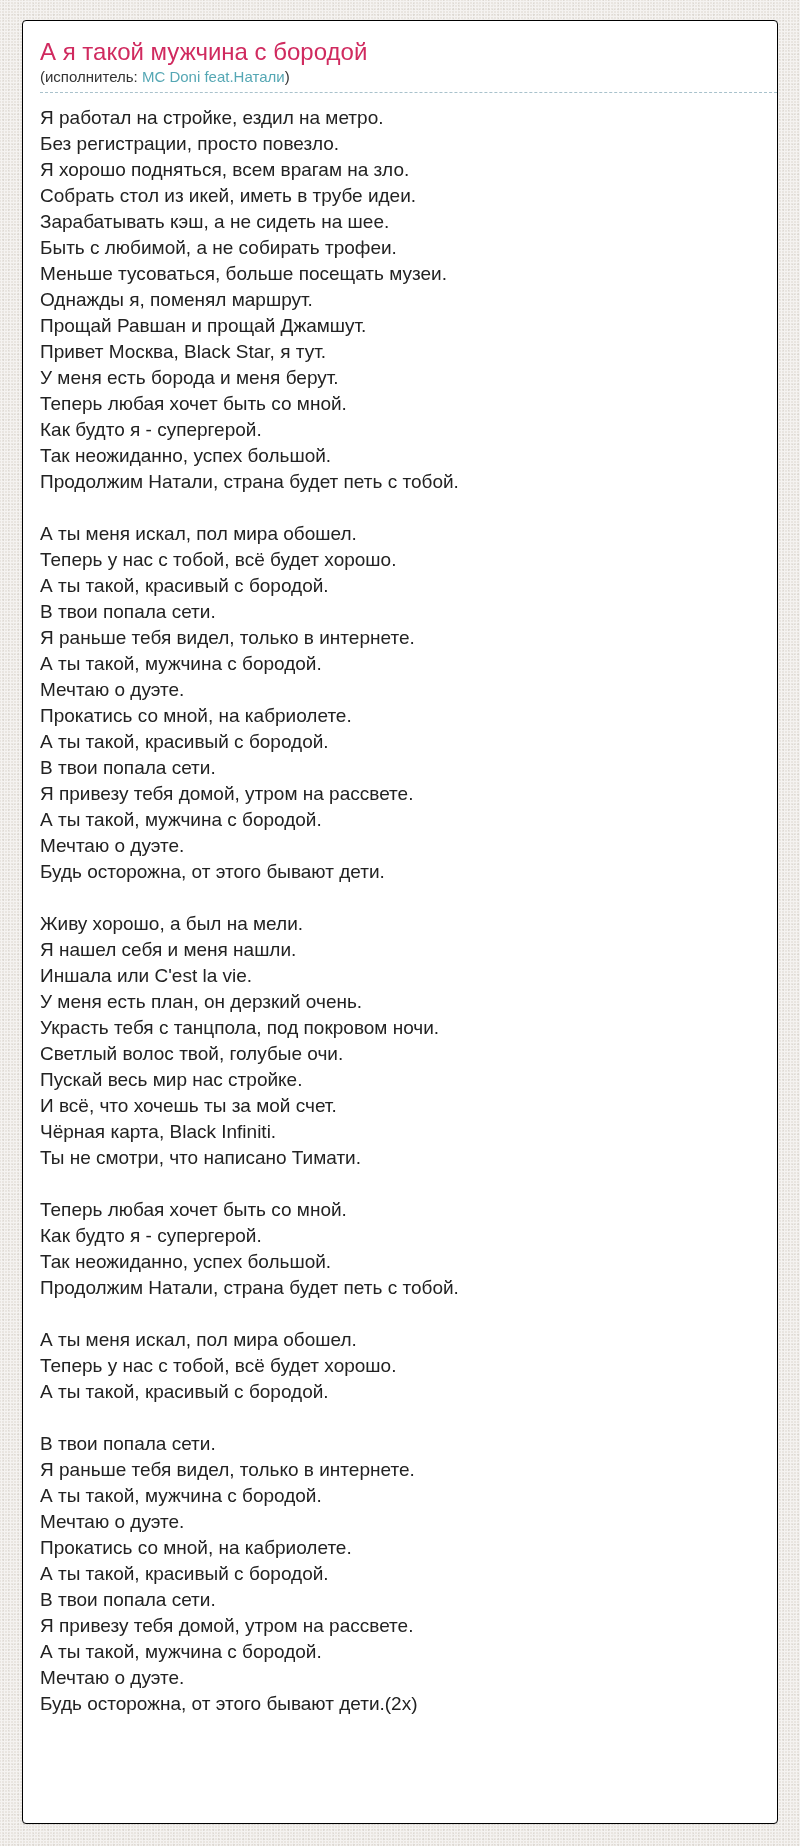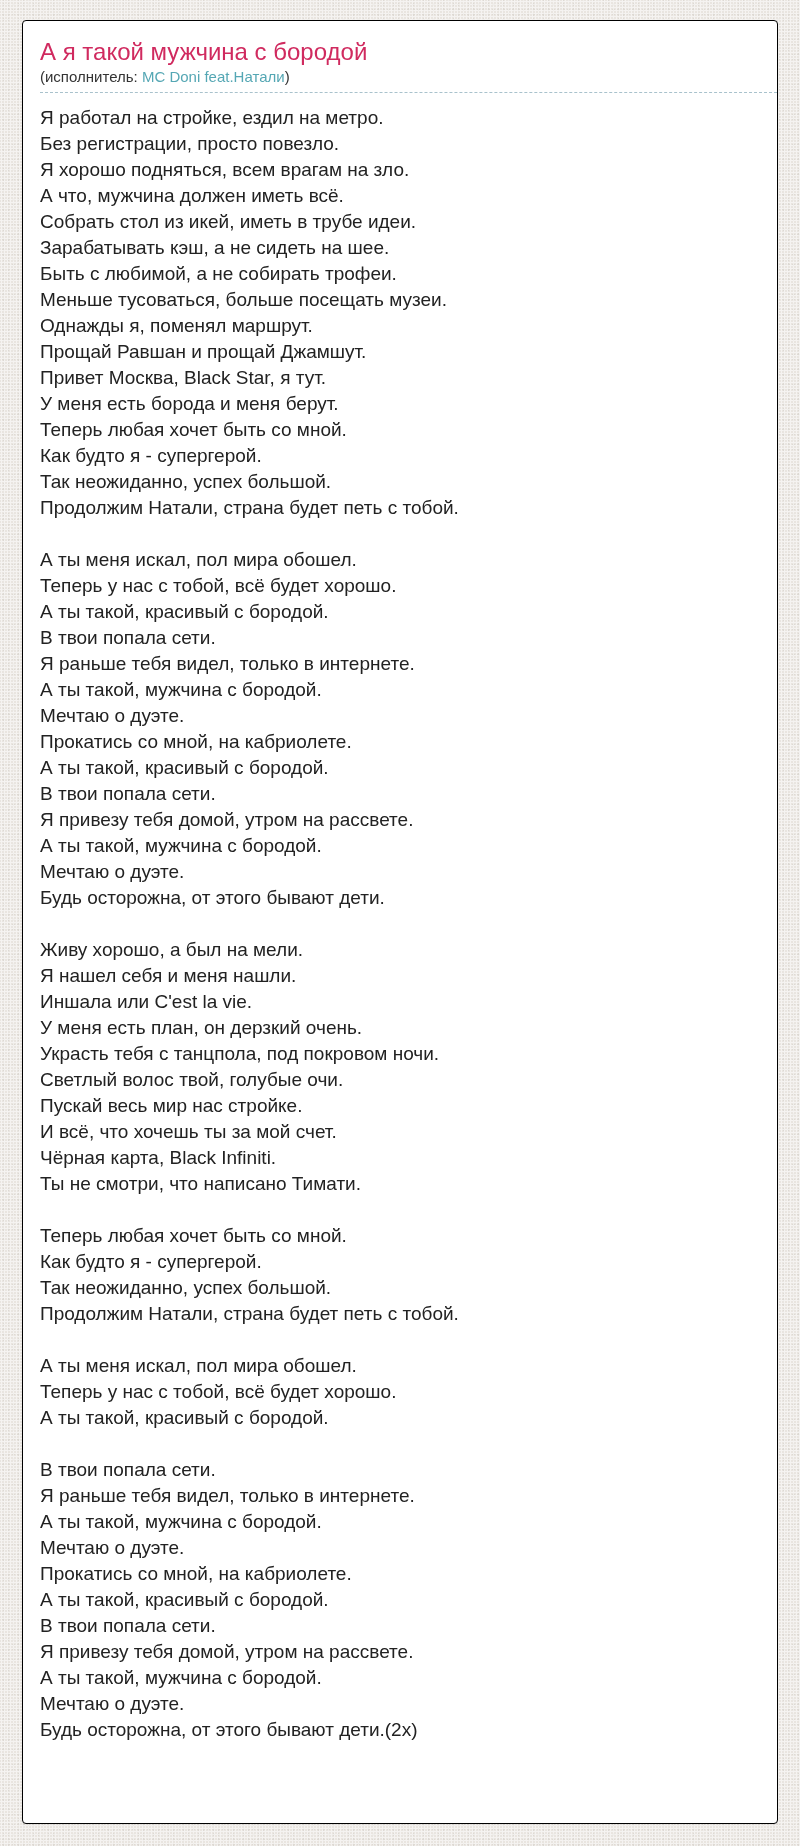--- a/index.html
+++ b/index.html
@@ -74,21 +74,20 @@
     <div class="artist-line">
       <span>(исполнитель:</span><span> </span><a class="artist-link">MC Doni feat.Натали</a><span>)</span>
     </div>
   </div>
 
   <div class="lyrics">
       <div class="stanza">
         <div class="lyric-line">Я работал на стройке, ездил на метро.</div>
         <div class="lyric-line">Без регистрации, просто повезло.</div>
         <div class="lyric-line">Я хорошо подняться, всем врагам на зло.</div>
-        <div class="lyric-line">А что, мужчина должен иметь всё.</div>
         <div class="lyric-line">Собрать стол из икей, иметь в трубе идеи.</div>
         <div class="lyric-line">Зарабатывать кэш, а не сидеть на шее.</div>
         <div class="lyric-line">Быть с любимой, а не собирать трофеи.</div>
         <div class="lyric-line">Меньше тусоваться, больше посещать музеи.</div>
         <div class="lyric-line">Однажды я, поменял маршрут.</div>
         <div class="lyric-line">Прощай Равшан и прощай Джамшут.</div>
         <div class="lyric-line">Привет Москва, Black Star, я тут.</div>
         <div class="lyric-line">У меня есть борода и меня берут.</div>
         <div class="lyric-line">Теперь любая хочет быть со мной.</div>
         <div class="lyric-line">Как будто я - супергерой.</div>

